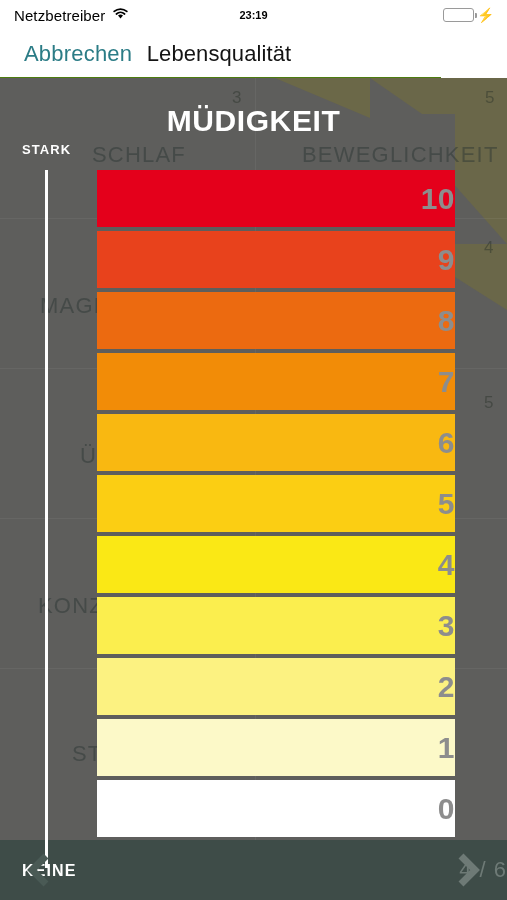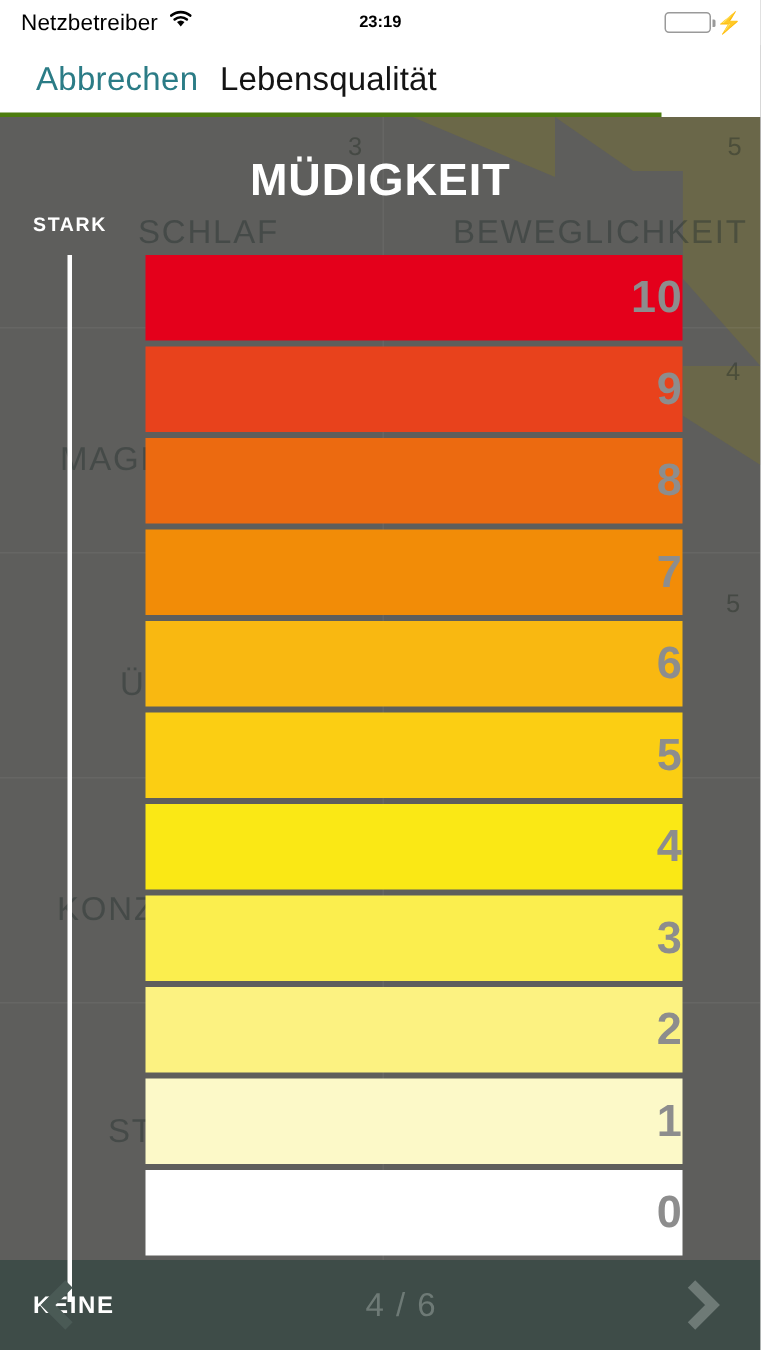--- a/index.html
+++ b/index.html
@@ -28,21 +28,21 @@
   .batt-fill { width:100%; height:100%; background:#4CD55F; border-radius:1.5px; }
   .batt-cap {
     position:absolute; right:-4px; top:4px; width:2px; height:5px;
     background:#9a9a9a; border-radius:0 1px 1px 0;
   }
   .bolt { font-size:14px; line-height:1; color:#000; margin-left:1px; }
 
   
   .nav-bar {
     position:absolute; top:30px; left:0; width:441px; height:48px;
-    background:#ffffff; border-bottom:3px solid #4d7c0f;
+    background:#ffffff; border-bottom:1px solid #4d7c0f;
   }
   .nav-cancel {
     position:absolute; left:24px; top:50%; transform:translateY(-50%);
     font-size:22px; color:#2B7C86; letter-spacing:.2px;
   }
   .nav-title {
     position:absolute; left:0; right:13px; top:50%; transform:translateY(-50%);
     text-align:center; font-size:22px; color:#141414; letter-spacing:.1px;
     padding-left:10px;
   }
@@ -128,21 +128,21 @@
   }
   .chev {
     position:absolute; top:50%; transform:translateY(-50%);
     width:30px; height:34px; display:flex; align-items:center; justify-content:center;
   }
   .chev svg { display:block; }
   .chev-left  { left:24px; }
   .chev-right { right:24px; }
   .page-indicator {
     position:absolute; left:0; right:0; top:50%; transform:translateY(-50%);
-    text-align:center; color:#6E7A76; font-size:22px; letter-spacing:1px;padding-left:28px;
+    text-align:right; color:#6E7A76; font-size:22px; letter-spacing:1px;padding-left:28px;
   }
   .bb-keine {
     position:absolute; left:22px; top:22px;
     color:#ffffff; font-size:16px; font-weight:bold; letter-spacing:1.1px;
   }
   .bb-axis-tail {
     position:absolute; left:45px; top:0; width:3px; height:28px; background:#ffffff;
   }
 </style>
 </head>

